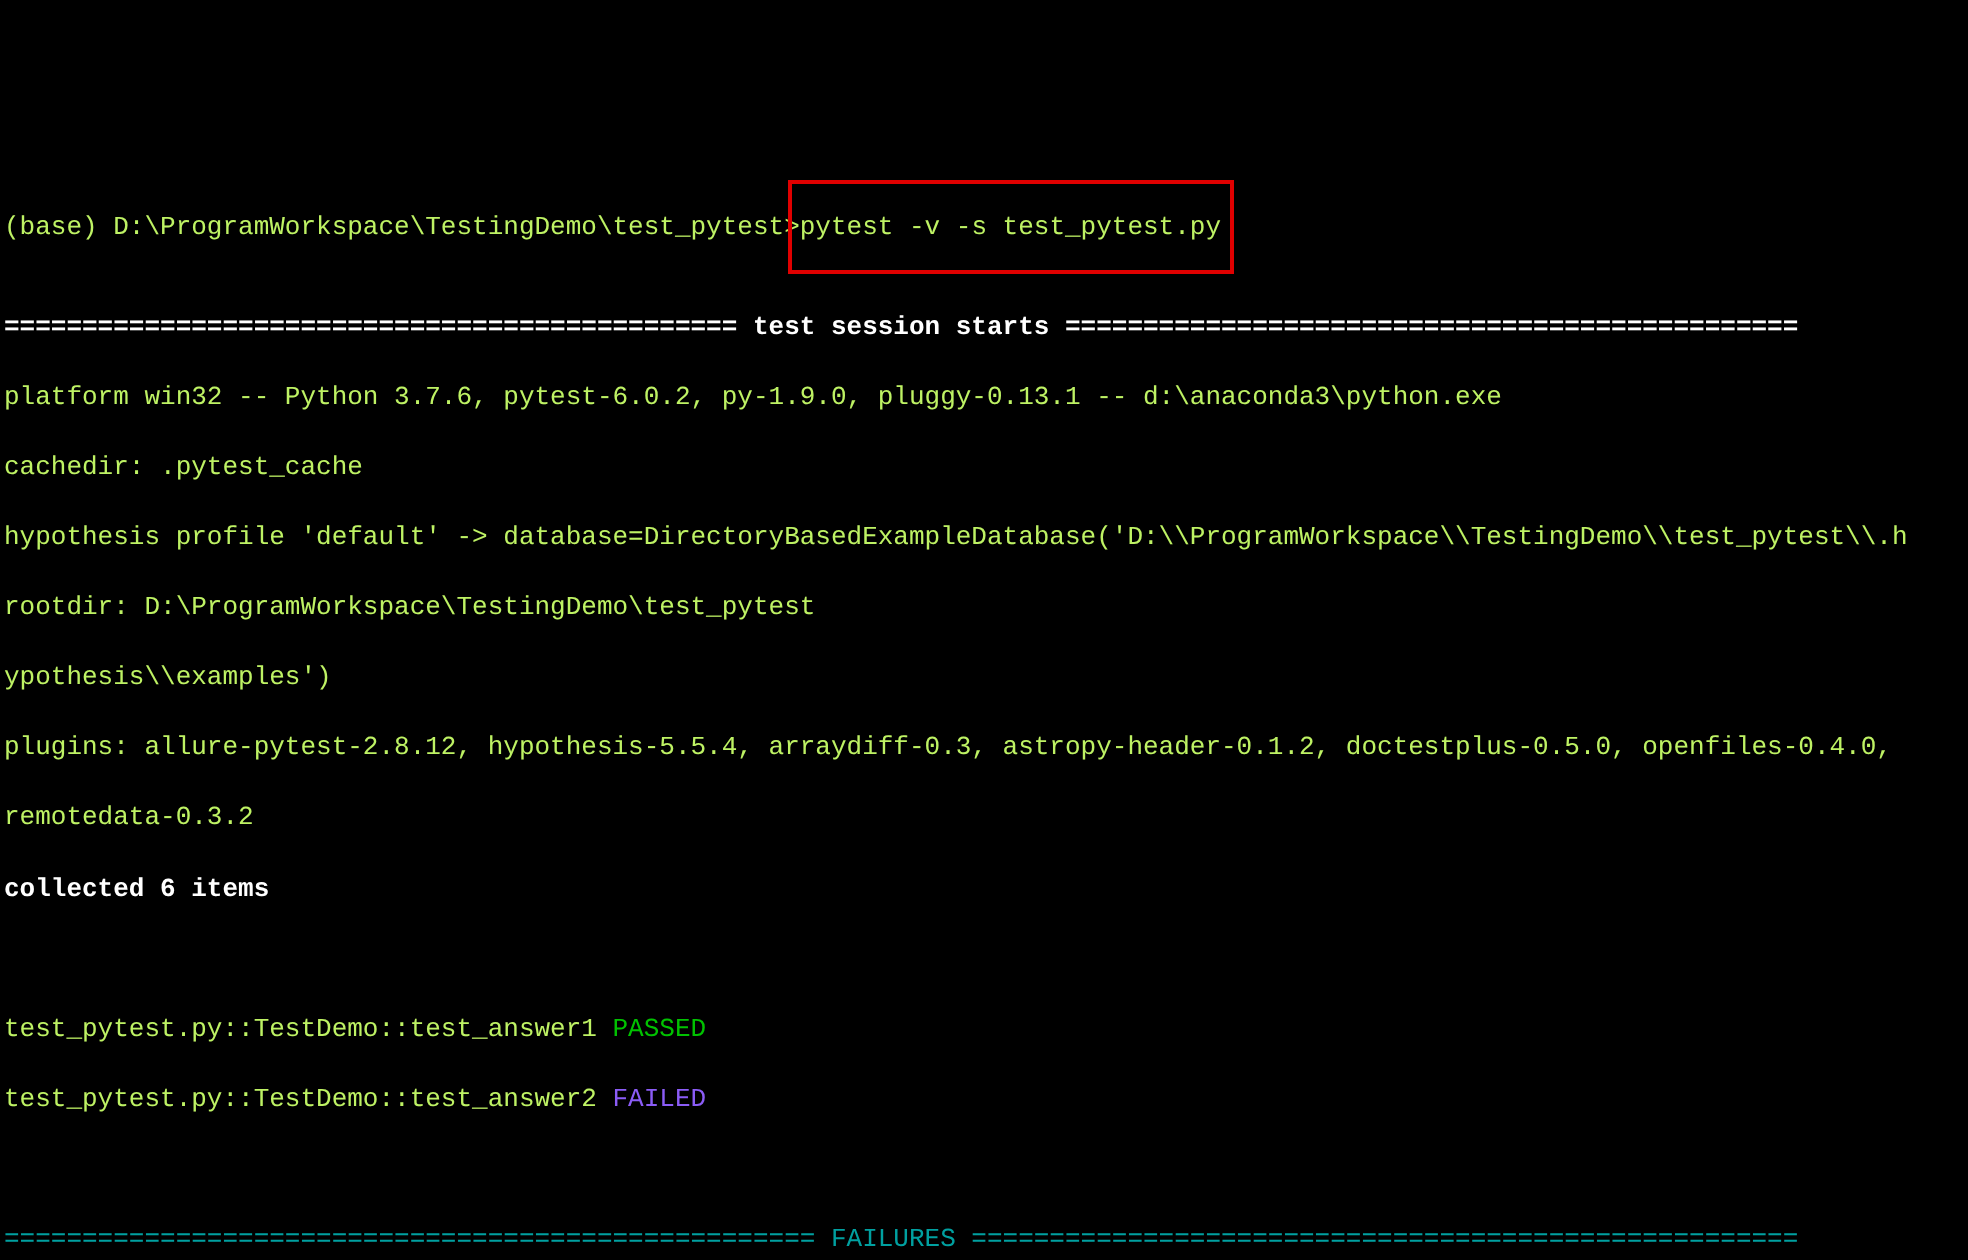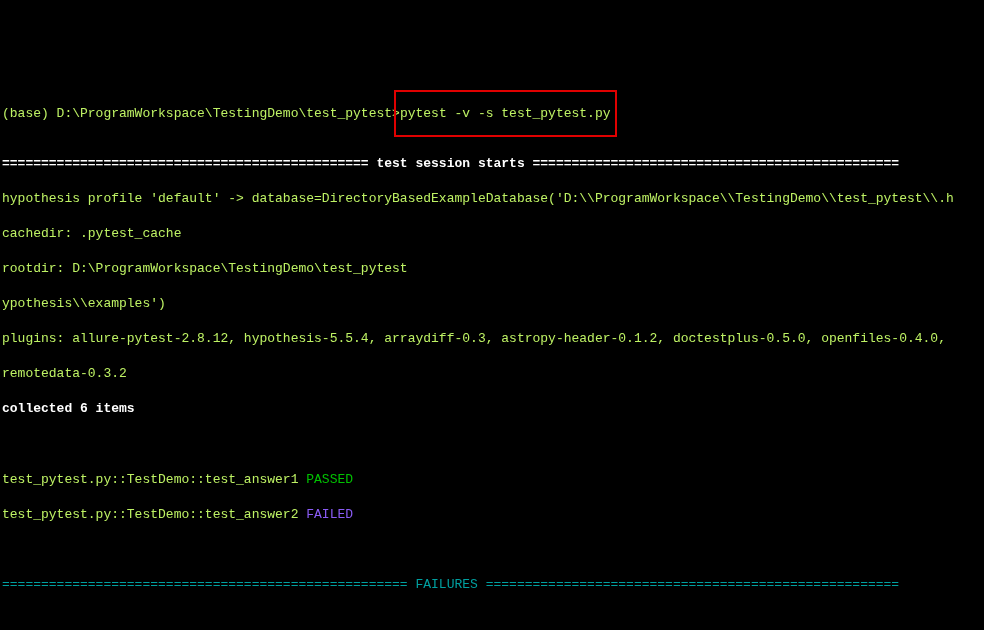--- a/index.html
+++ b/index.html
@@ -32,22 +32,23 @@
   }
 </style>
 </head>
 <body>
 
 
 
 <div class="term">
 <span class="ln"><span class="dim">(base) </span><span class="dim">D:\ProgramWorkspace\TestingDemo\test_pytest&gt;</span><span class="highlight-box"><span class="dim">pytest -v -s test_pytest.py</span></span></span>
 <span class="ln bold">=============================================== test session starts ===============================================</span>
+<span class="ln dim">platform win32 -- Python 3.7.6, pytest-6.0.2, py-1.9.0, pluggy-0.13.1 -- d:\anaconda3\python.exe</span>
+<span class="ln dim">cachedir: .pytest_cache</span>
 <span class="ln dim">hypothesis profile 'default' -&gt; database=DirectoryBasedExampleDatabase('D:\\ProgramWorkspace\\TestingDemo\\test_pytest\\.h</span>
-<span class="ln dim">cachedir: .pytest_cache</span>
 <span class="ln dim">rootdir: D:\ProgramWorkspace\TestingDemo\test_pytest</span>
 <span class="ln dim">ypothesis\\examples')</span>
 <span class="ln dim">plugins: allure-pytest-2.8.12, hypothesis-5.5.4, arraydiff-0.3, astropy-header-0.1.2, doctestplus-0.5.0, openfiles-0.4.0,</span>
 <span class="ln dim">remotedata-0.3.2</span>
 <span class="ln bold">collected 6 items</span>
 <span class="ln"> </span>
 <span class="ln"><span class="dim">test_pytest.py::TestDemo::test_answer1 </span><span class="green">PASSED</span></span>
 <span class="ln"><span class="dim">test_pytest.py::TestDemo::test_answer2 </span><span class="red">FAILED</span></span>
 <span class="ln"> </span>
 <span class="ln cyan">==================================================== FAILURES =====================================================</span>

